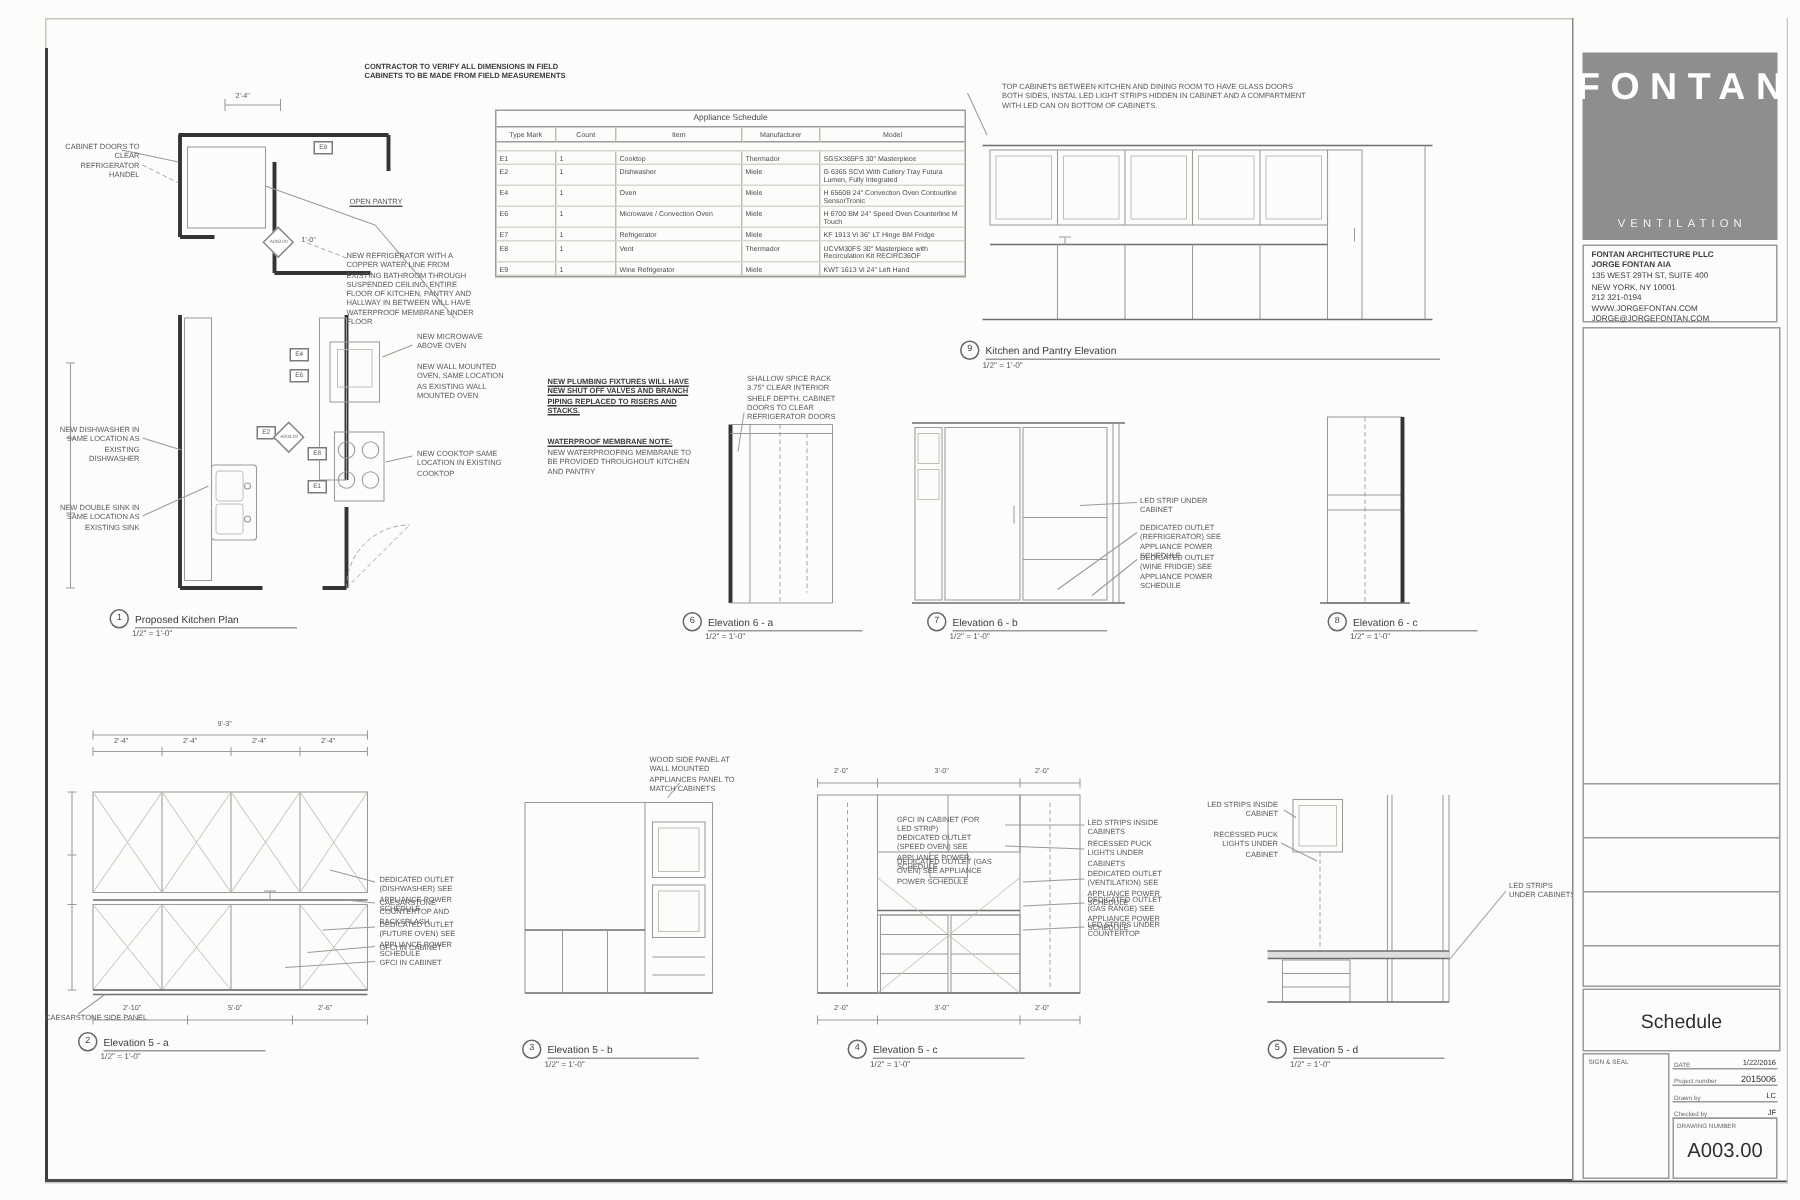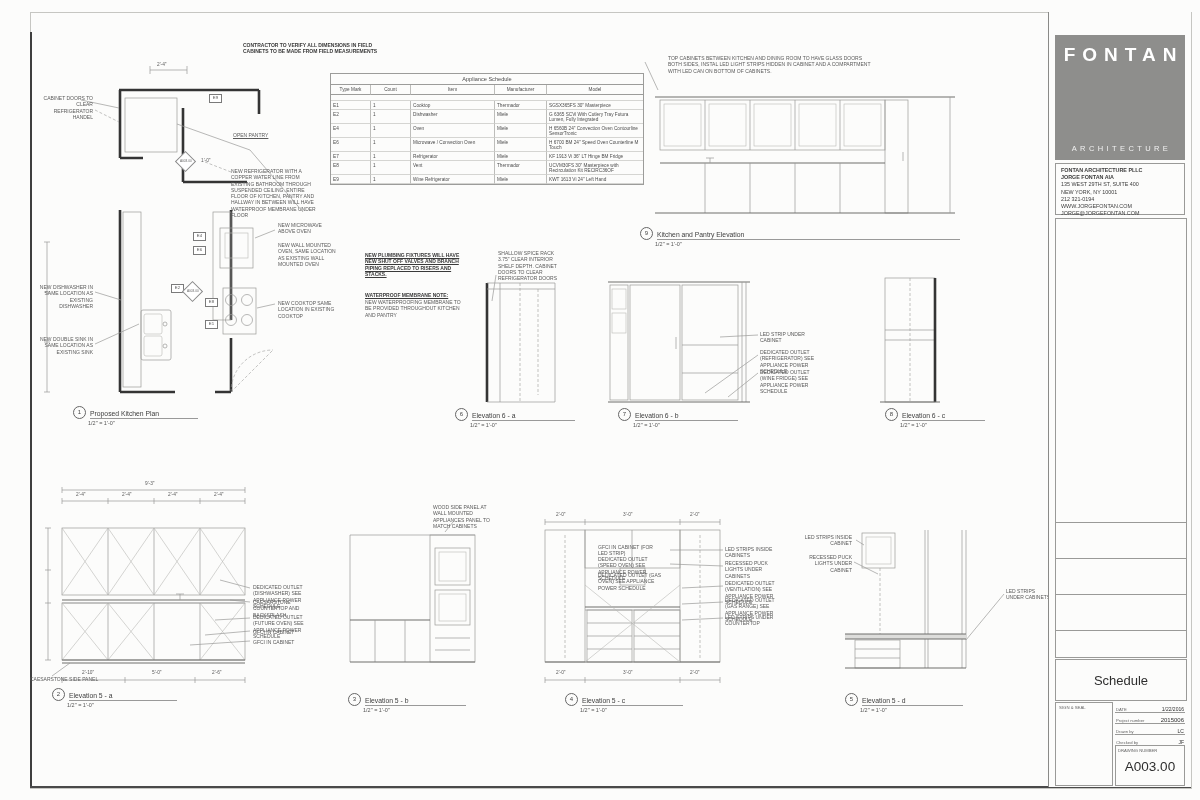--- a/index.html
+++ b/index.html
@@ -44,21 +44,21 @@
   .thead .td{border-bottom:0.8px solid #9c9c9a;text-align:center;padding:2px 1px;}
   .tbody .tr{min-height:9px;}
   .td{border-right:0.6px solid #bdbdba;border-bottom:0.5px solid #d5d5d2;padding:1.5px 2px;}
   .td:last-child{border-right:none;}
   .spacer{height:5px;border-bottom:0.5px solid #d5d5d2;}
 
   
   .tb{position:absolute;left:1048px;top:12px;width:142px;height:775px;border-left:1px solid #8a8a88;background:#fcfcfb;}
   .tb-logo{position:absolute;left:6px;top:23px;width:130px;height:125px;display:flex;flex-direction:column;
            justify-content:space-between;align-items:center;}
-  .tb-logo .main{font-size:19px;letter-spacing:7px;color:#fff;padding:9px 0 0 7px;font-weight:bold;}
+  .tb-logo .main{font-size:25px;letter-spacing:7px;color:#fff;padding:9px 0 0 7px;font-weight:bold;}
   .tb-logo .sub{font-size:7.5px;letter-spacing:3.4px;color:#f2f2f2;padding:0 0 7px 3px;}
   .tb-contact{position:absolute;left:6px;top:151px;width:130px;height:52px;border:0.8px solid #9a9a98;
               padding:3px 0 0 5px;box-sizing:border-box;font-size:5.4px;line-height:1.33;color:#3c3c3c;}
   .tb-contact .line:nth-child(-n+2){font-weight:bold;}
   .tb-empty{position:absolute;left:6px;top:206px;width:130px;height:438px;border:0.8px solid #9a9a98;}
   .tb-empty .dvd{position:absolute;left:0;width:130px;height:0;border-top:0.8px solid #9a9a98;}
   .tb-kitchen{position:absolute;left:6px;top:647px;width:130px;height:40px;border:0.8px solid #9a9a98;
               display:flex;align-items:center;justify-content:center;font-size:13px;color:#2e2e2e;}
   .tb-seal{position:absolute;left:6px;top:690px;width:58px;height:84px;border:0.8px solid #9a9a98;
            font-size:4.3px;color:#666;padding:2px 0 0 3px;box-sizing:border-box;}
@@ -437,21 +437,21 @@
         <span class="vp-num">5</span>
         <span class="vp-text">Elevation 5 - d</span>
       </div>
       <div class="vp-scale">1/2" = 1'-0"</div>
     </div>
   </div>
 
   <div class="tb">
     <div class="tb-logo" style="background:#8e8e8c;">
       <div class="main">FONTAN</div>
-      <div class="sub">ARCHITECTURE</div>
+      <div class="sub">VENTILATION</div>
     </div>
     <div class="tb-contact">
         <div class="line">FONTAN ARCHITECTURE PLLC</div>
         <div class="line">JORGE FONTAN AIA</div>
         <div class="line">135 WEST 29TH ST, SUITE 400</div>
         <div class="line">NEW YORK, NY 10001</div>
         <div class="line">212 321-0194</div>
         <div class="line">WWW.JORGEFONTAN.COM</div>
         <div class="line">JORGE@JORGEFONTAN.COM</div>
       </div>

